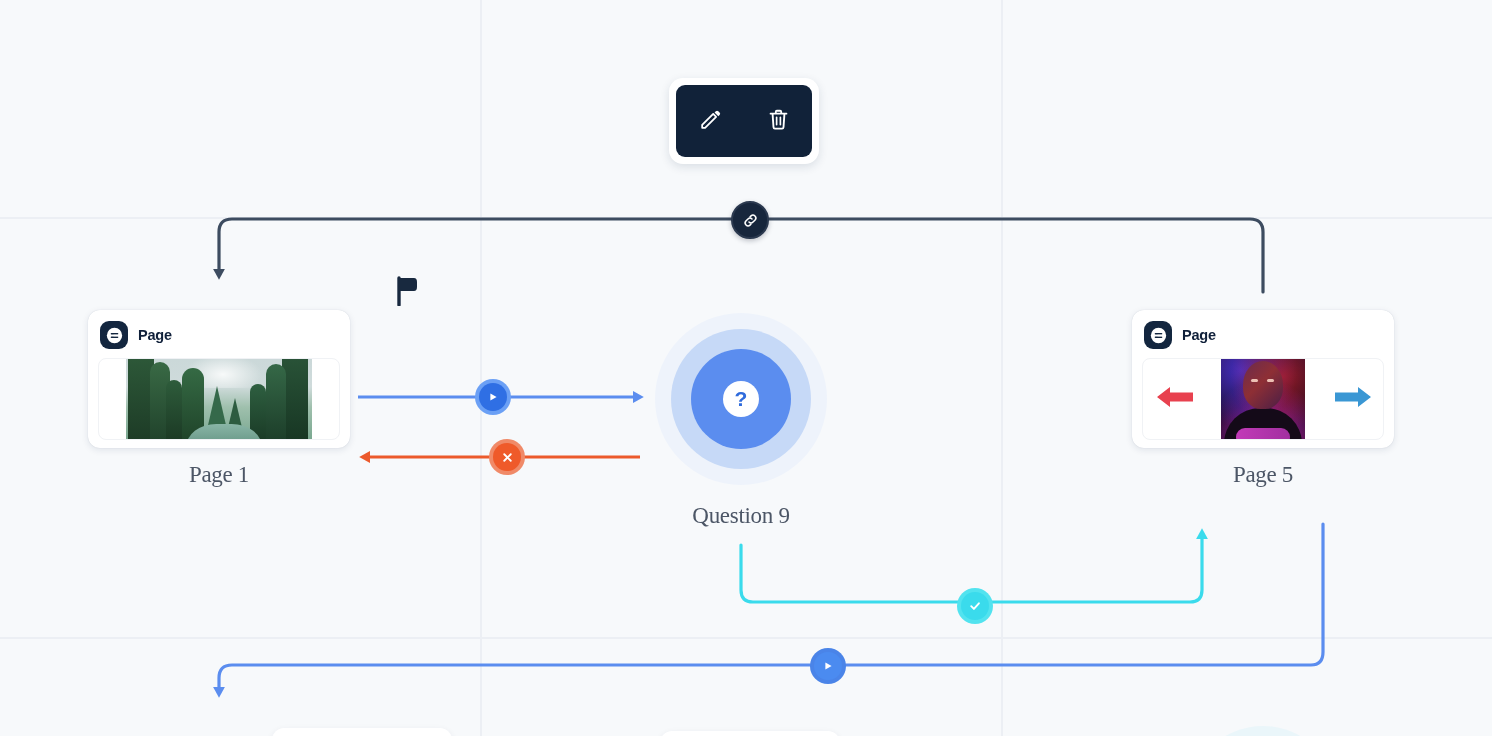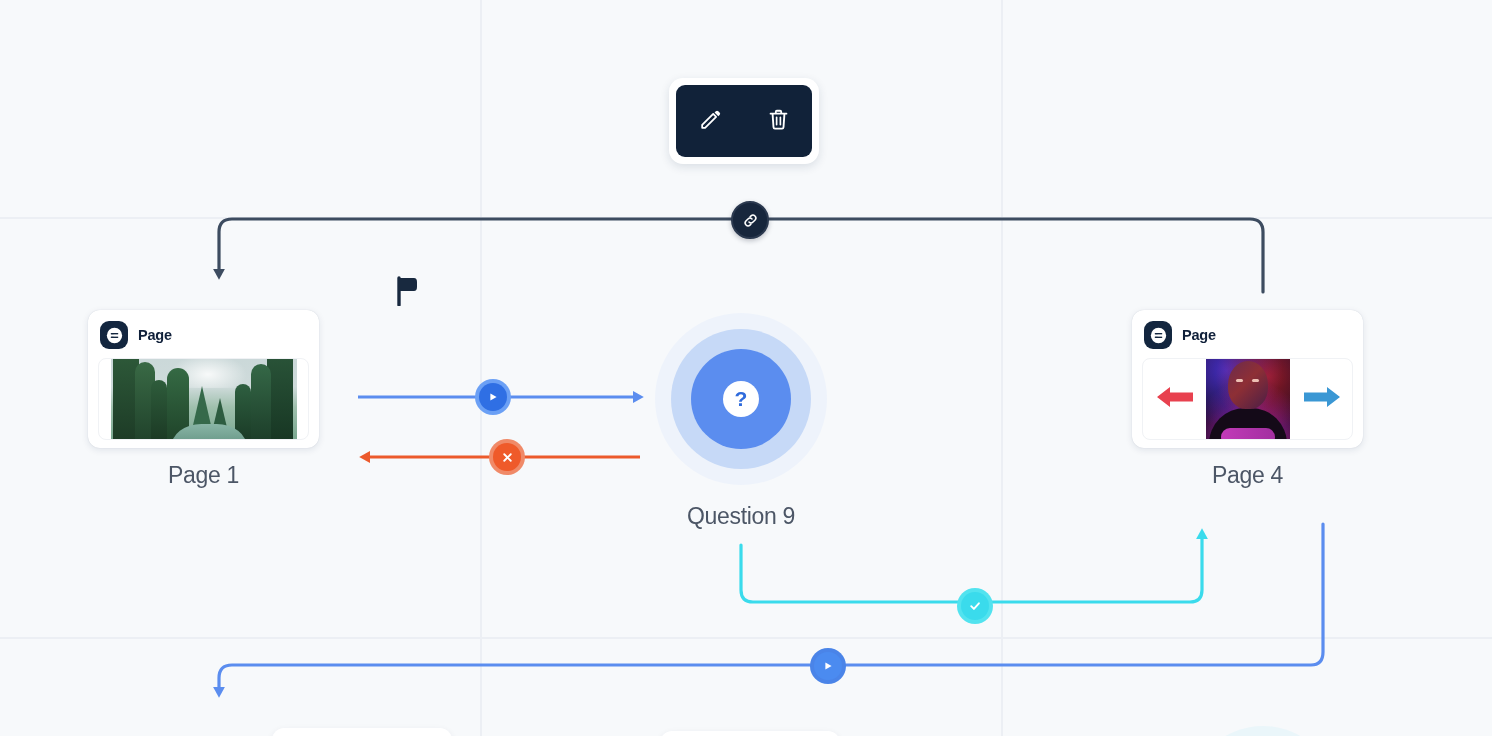--- a/index.html
+++ b/index.html
@@ -16,40 +16,40 @@
   .grid-line{position:absolute;background:#eceff4;}
   .grid-v{width:2px;top:0;bottom:0;}
   .grid-h{height:2px;left:0;right:0;}
 
   
   svg.edges{position:absolute;left:0;top:0;width:1492px;height:736px;overflow:visible;}
 
   
   .page-node{position:absolute;}
   .page-card{
-    width:231px;background:#ffffff;border-radius:12px;
+    width:262px;background:#ffffff;border-radius:12px;
     box-shadow:0 2px 7px rgba(23,43,77,.10),0 0 1px rgba(23,43,77,.18);
     padding:10px 10px 8px 10px;box-sizing:border-box;
   }
   .page-head{display:flex;align-items:center;gap:10px;height:30px;padding-left:2px;}
   .page-badge{
     width:28px;height:28px;border-radius:9px;background:#13263f;
     display:flex;align-items:center;justify-content:center;flex:0 0 auto;
   }
   .page-title{
     font-size:14.5px;font-weight:bold;color:#10203a;letter-spacing:-0.2px;
   }
   .page-thumb{
     margin-top:8px;height:80px;border-radius:8px;border:1px solid #f0f2f5;
     background:#ffffff;overflow:hidden;position:relative;
     display:flex;align-items:center;justify-content:center;
   }
   .node-caption{
     margin-top:14px;text-align:center;font-size:23px;color:#4c5666;
-    letter-spacing:-0.3px;font-weight:400;
+    letter-spacing:-0.3px;font-weight:400;font-family:Liberation Serif, serif;
   }
 
   
   .thumb-forest{
     position:absolute;left:50%;transform:translateX(-50%);
     width:186px;height:102px;top:-11px;
     background:
       radial-gradient(ellipse 60px 30px at 50% 96%, #7fb7a0 0%, rgba(127,183,160,0) 70%),
       linear-gradient(180deg,#c9d7d8 0%, #cfdbdb 38%, #9fc0ad 58%, #6d9f86 100%);
     overflow:hidden;
@@ -261,21 +261,21 @@
             <div class="pf-hands"></div>
           </div>
         </div>
         <div class="arrow-right-art">
           <svg width="40" height="26" viewBox="0 0 40 26" aria-hidden="true">
             <path d="M38,13 L25,3 L25,8.5 L2,8.5 L2,17.5 L25,17.5 L25,23 Z" fill="#3a97d4"></path>
           </svg>
         </div>
       </div>
     </div>
-    <div class="node-caption">Page 4</div>
+    <div class="node-caption">Page 5</div>
   </div>
 
   <div class="badge badge-halo b-play-halo" style="left:475px;top:379px;">
     <div class="b-play-core">
       <svg width="12" height="12" viewBox="0 0 12 12" aria-hidden="true">
           <path d="M3.4,2.4 L9.6,6 L3.4,9.6 Z" fill="#ffffff"></path>
         </svg>
     </div>
   </div>
 

